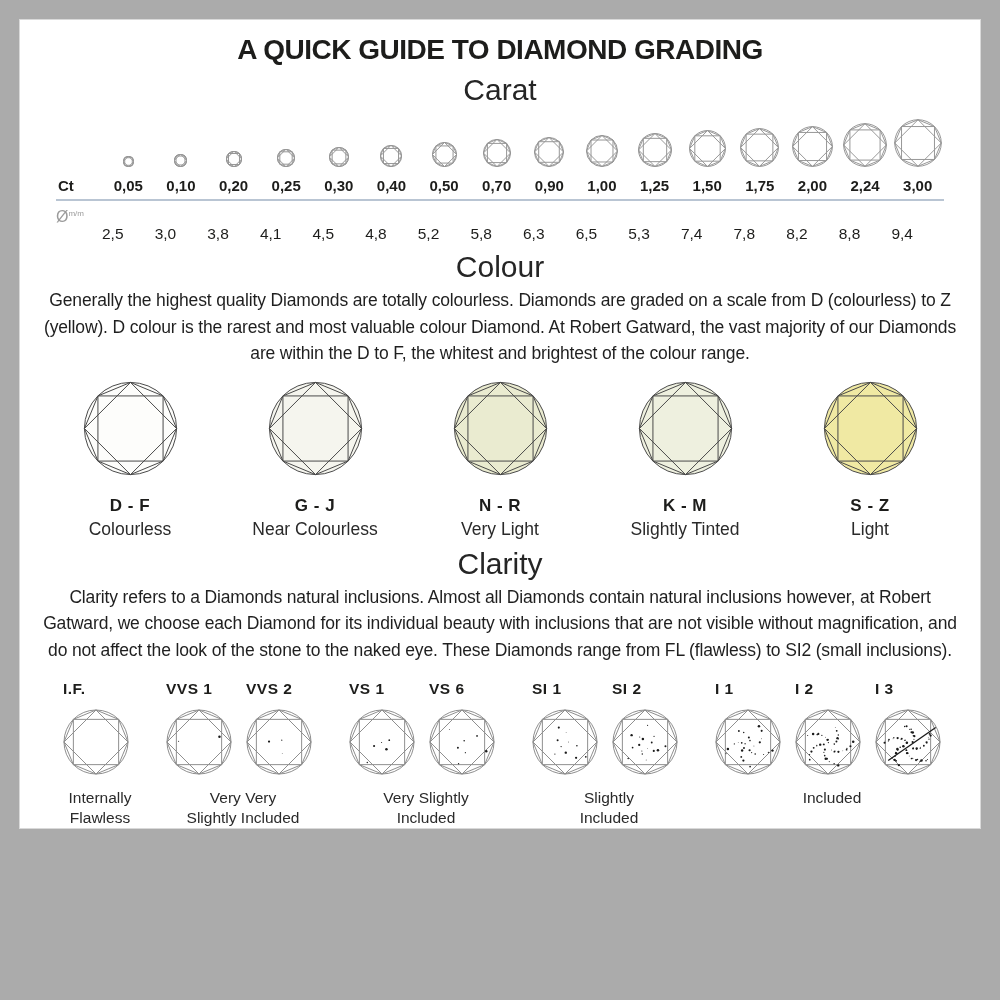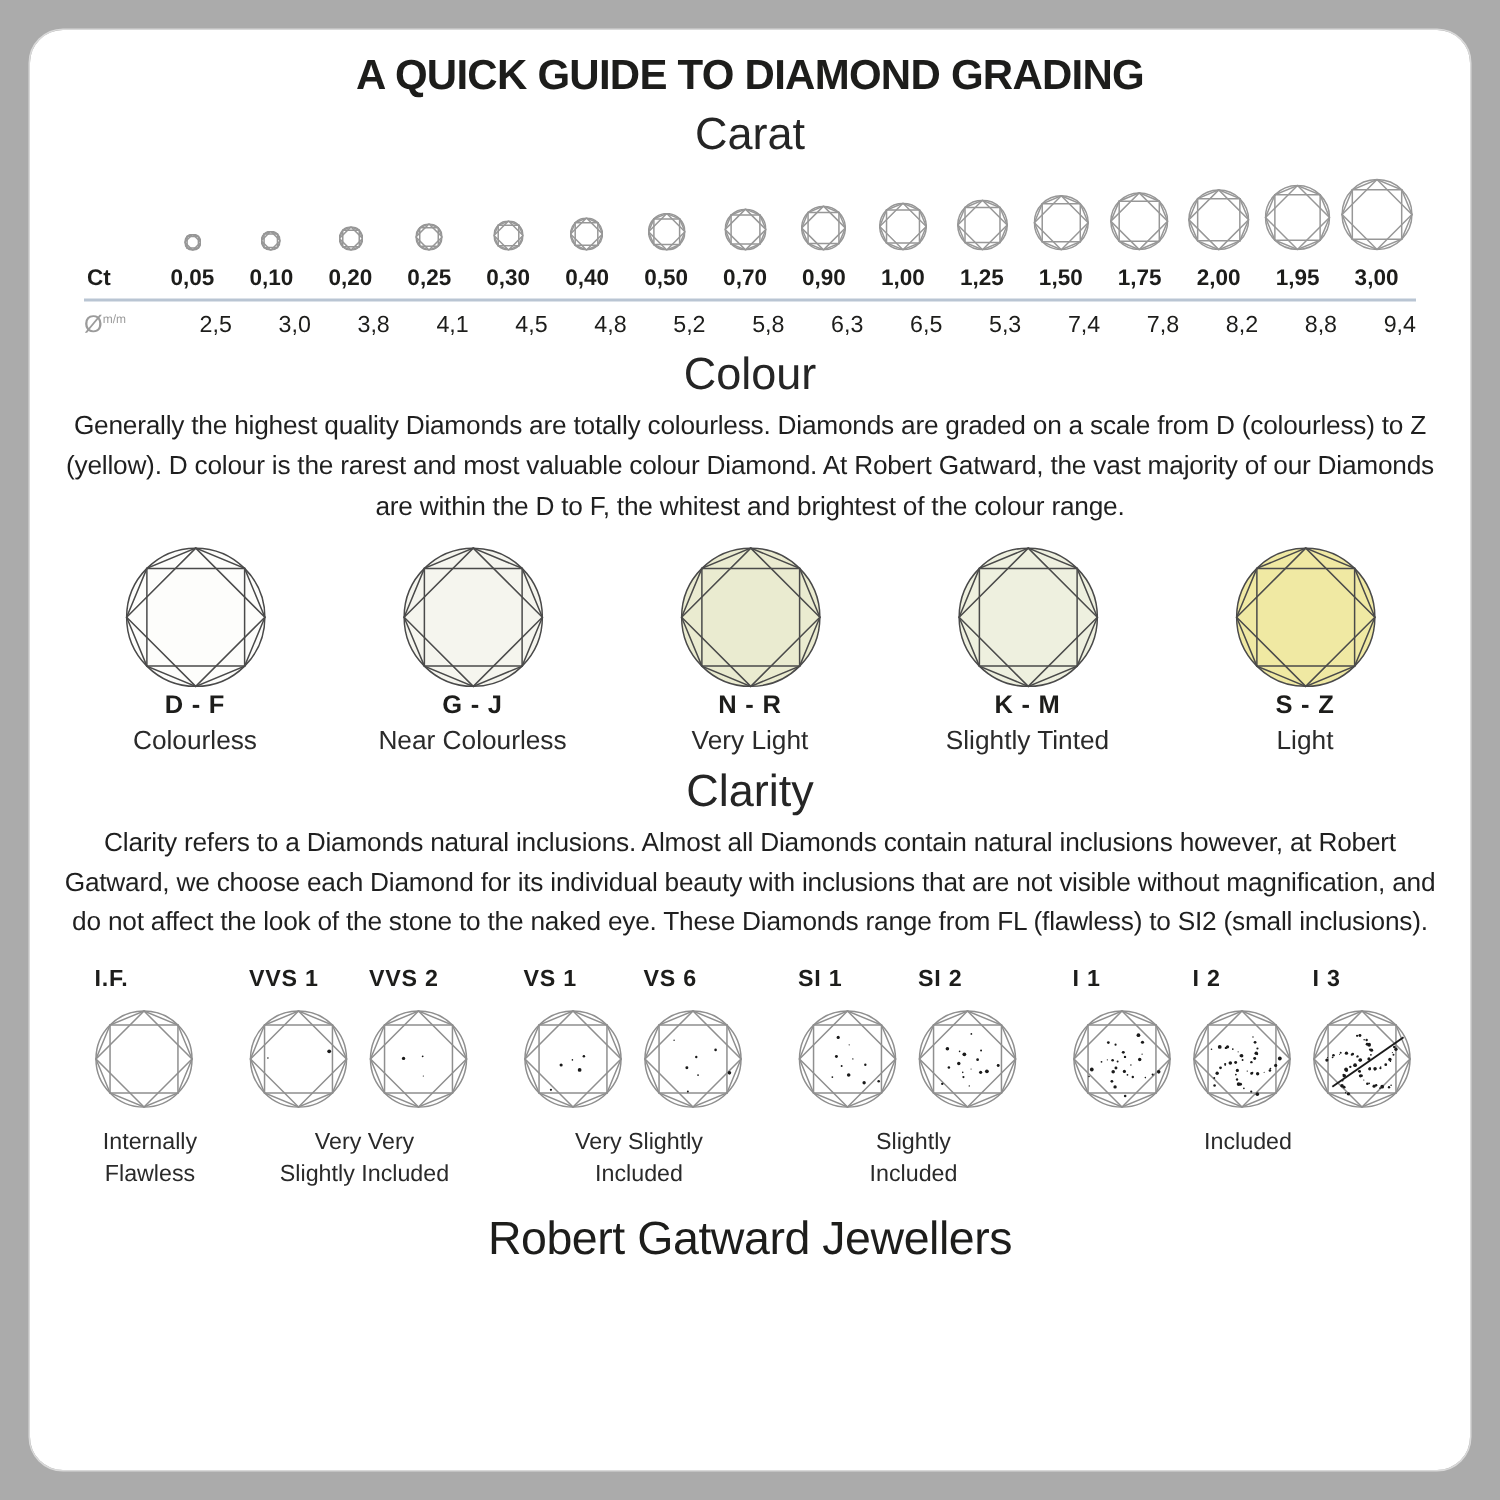--- a/index.html
+++ b/index.html
@@ -4,51 +4,50 @@
 <style>
   * { margin:0; padding:0; box-sizing:border-box; }
   html,body { width:1000px; height:1000px; }
   body {
     background:#ababab;
     font-family:"Liberation Sans","DejaVu Sans",sans-serif;
     color:#1d1d1b;
   }
   .frame { width:1000px; height:1000px; padding:20px; }
   .page {
-    width:960px; height:960px; background:#ffffff;
+    width:960px; height:808px; background:#ffffff;
     outline:1px solid #d9d9d9;
     padding:12px 14px 8px;
     overflow:hidden;
     text-align:center;
-    border-radius:22px;
   }
   .title { font-size:28px; font-weight:bold; letter-spacing:-0.5px; margin-top:2px; }
   .section-heading { font-size:30px; font-weight:400; color:#252525; margin-top:7px; }
   .para { font-size:17.5px; line-height:1.52; letter-spacing:-0.15px; margin:3px auto 0; color:#1f1f1f; }
   .para-carat { max-width:880px; }
   .para-colour { max-width:932px; }
   .para-clarity { max-width:944px; }
 
   
   .carat-table {
     display:grid; grid-template-columns:46px repeat(16,1fr);
     width:888px; margin:8px auto 0;
   }
   .ct-stonecell { height:52px; display:flex; align-items:flex-end; justify-content:center; }
   .ct-num { font-weight:bold; font-size:15px; text-align:center; padding-top:10px; white-space:nowrap; }
   .ct-rowlabel { font-weight:bold; font-size:15px; text-align:left; padding-top:10px; padding-left:2px; }
   .ct-divider { grid-column:1/-1; height:0; border-bottom:2px solid #b9c5d3; margin-top:5px; }
-  .mm-num { font-size:15.5px; text-align:right; padding-top:7px; white-space:nowrap; }
+  .mm-num { font-size:15.5px; text-align:left; padding-top:24px; white-space:nowrap; }
   .mm-rowlabel { font-size:16px; text-align:left; padding-top:7px; color:#9b9b9b; white-space:nowrap; }
   .mm-unit { font-size:8px; vertical-align:super; letter-spacing:0; }
 
   
   .colour-row { display:flex; justify-content:space-between; width:916px; margin:14px auto 0; }
   .colour-item { display:flex; flex-direction:column; align-items:center; width:176px; }
-  .colour-range { font-weight:bold; font-size:17px; margin-top:1px; letter-spacing:0.5px; }
+  .colour-range { font-weight:bold; font-size:17px; margin-top:20px; letter-spacing:0.5px; }
   .colour-label { font-size:17.5px; margin-top:3px; color:#2a2a2a; }
 
   
   .clarity-row { display:flex; justify-content:space-evenly; width:944px; margin:16px auto 0; }
   .cl-group { display:flex; flex-direction:column; align-items:center; }
   .cl-stones { display:flex; gap:6px; }
   .cl-stone { display:flex; flex-direction:column; align-items:flex-start; width:74px; }
   .cl-code { font-weight:bold; font-size:15.5px; margin-bottom:11px; letter-spacing:0.5px; white-space:nowrap; }
   .cl-caption { font-size:15.5px; text-align:center; margin-top:13px; line-height:1.35; color:#2a2a2a; }
 
@@ -203,21 +202,21 @@
         <div class="ct-num">0,30</div>
         <div class="ct-num">0,40</div>
         <div class="ct-num">0,50</div>
         <div class="ct-num">0,70</div>
         <div class="ct-num">0,90</div>
         <div class="ct-num">1,00</div>
         <div class="ct-num">1,25</div>
         <div class="ct-num">1,50</div>
         <div class="ct-num">1,75</div>
         <div class="ct-num">2,00</div>
-        <div class="ct-num">1,95</div>
+        <div class="ct-num">2,24</div>
         <div class="ct-num">3,00</div>
         <div class="ct-divider"></div>
         <div class="mm-rowlabel"><span>Ø</span><span class="mm-unit">m/m</span></div>
         <div class="mm-num">2,5</div>
         <div class="mm-num">3,0</div>
         <div class="mm-num">3,8</div>
         <div class="mm-num">4,1</div>
         <div class="mm-num">4,5</div>
         <div class="mm-num">4,8</div>
         <div class="mm-num">5,2</div>

